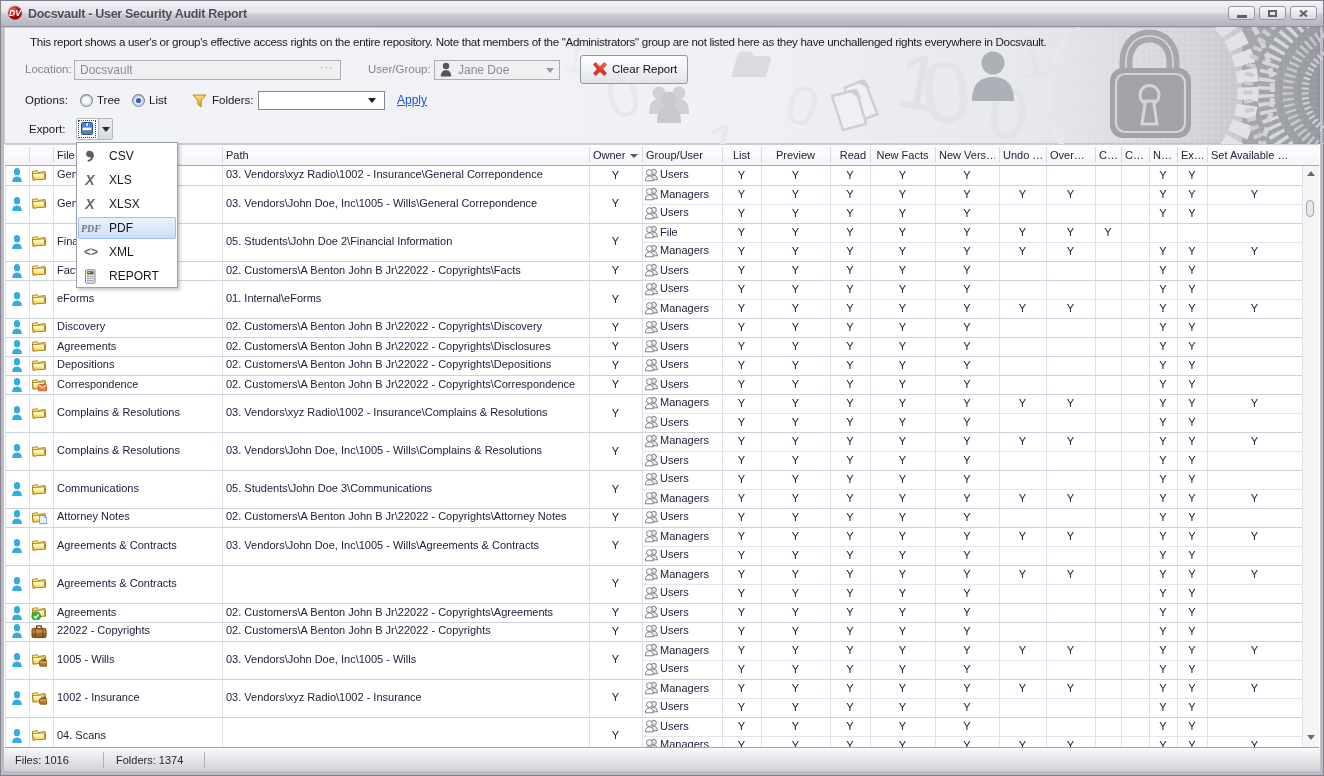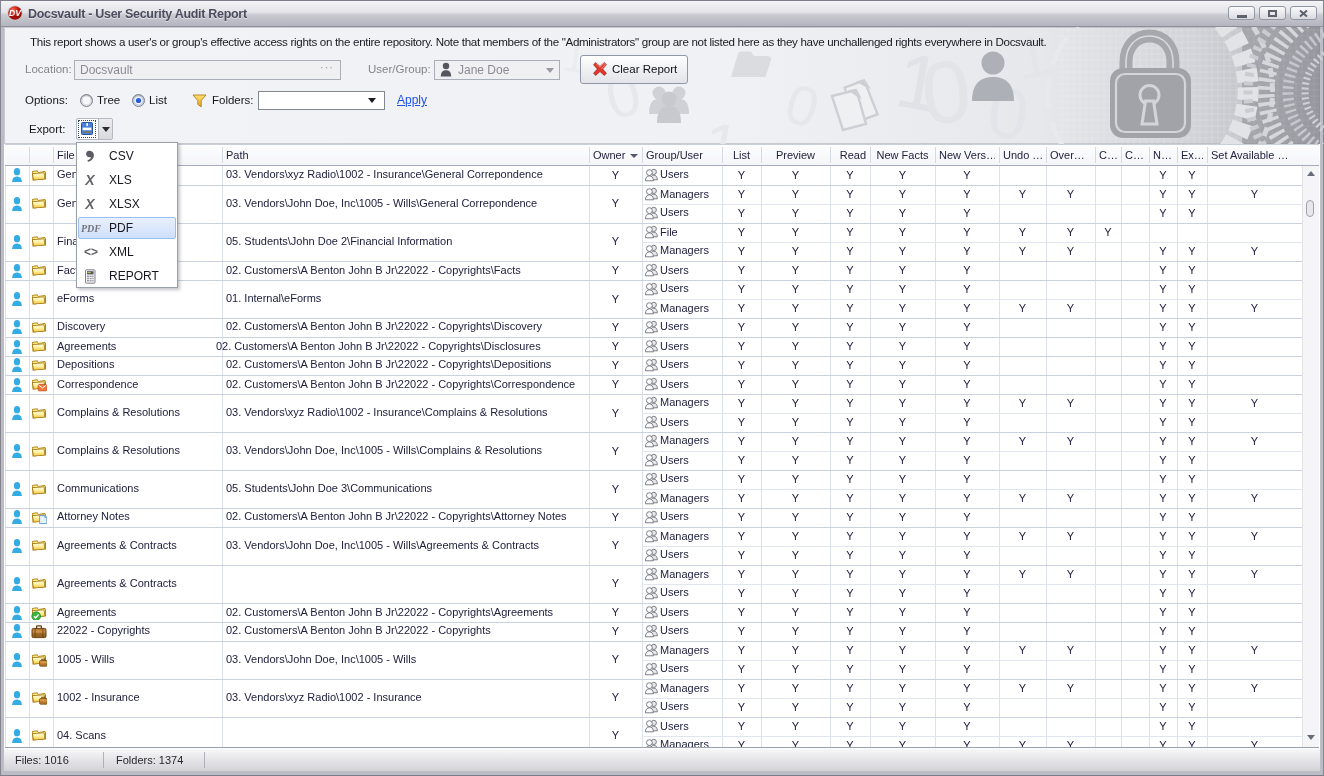--- a/index.html
+++ b/index.html
@@ -674,21 +674,21 @@
             <stop offset="1" stop-color="#8a5a1e"></stop>
           </linearGradient>
         </defs>
         <path d="M1.1,3.0 L6.3,2.2 L7.4,3.9 L13.9,3.0 L14.9,4.4 L15.1,11.2 L1.5,12.6 Z" fill="#ab8012"></path>
         <path d="M1.8,3.8 L6.0,3.2 L7.0,4.7 L13.9,3.9 L14.2,10.6 L2.2,11.8 Z" fill="#ffe883"></path>
         <path d="M0.9,5.3 L13.3,4.4 L14.6,11.3 L2.4,12.6 Z" fill="#9c7610"></path>
         <path d="M1.9,6.0 L12.6,5.2 L13.6,10.7 L2.9,11.7 Z" fill="url(#gfold)"></path>
       </svg>
     </div>
     <div class="cell" style="left:52px;top:174px;width:160px;">Agreements</div>
-    <div class="cell" style="left:211px;top:174px;width:360px;">02. Customers\A Benton John B Jr\22022 - Copyrights\Disclosures</div>
+    <div class="cell" style="left:221px;top:174px;width:360px;">02. Customers\A Benton John B Jr\22022 - Copyrights\Disclosures</div>
     <div class="ycell" style="left:584px;top:171px;width:53px;">Y</div>
     <div class="fline" style="left:0;top:190px;width:1297px;"></div>
     <div class="abs" style="left:639px;top:173px;width:15px;height:14px;">
       <svg width="15" height="14" viewBox="0 0 15 14" style="display:block;">
         <g stroke="#70707c" stroke-width="0.9" fill="#fcfcfd">
           <circle cx="9.8" cy="3.9" r="2.6" fill="#e8e8ec"></circle>
           <path d="M6.4,11.8 C6.4,8.6 7.9,7.2 9.8,7.2 C11.7,7.2 13.4,8.6 13.4,11.8 Z" fill="#e8e8ec"></path>
           <circle cx="5.4" cy="4.6" r="2.9"></circle>
           <path d="M1.4,12.8 C1.4,9.4 3.2,7.9 5.4,7.9 C7.6,7.9 9.4,9.4 9.4,12.8 Z"></path>
         </g>

